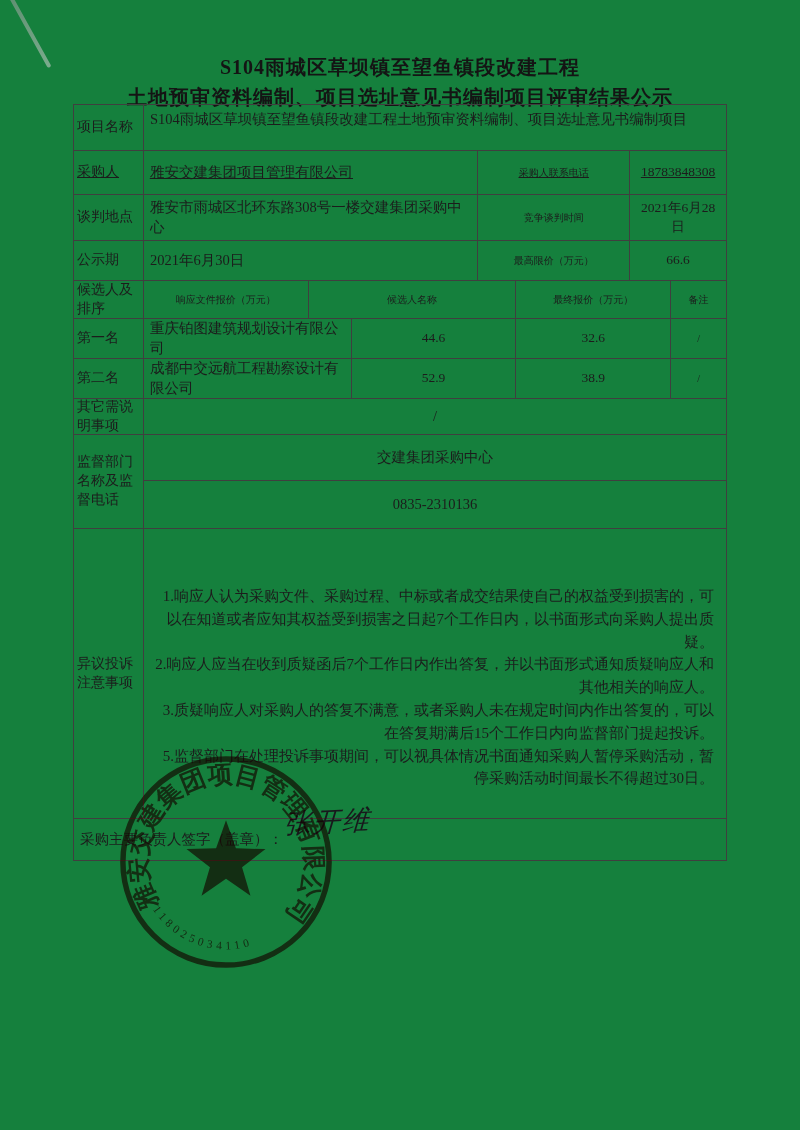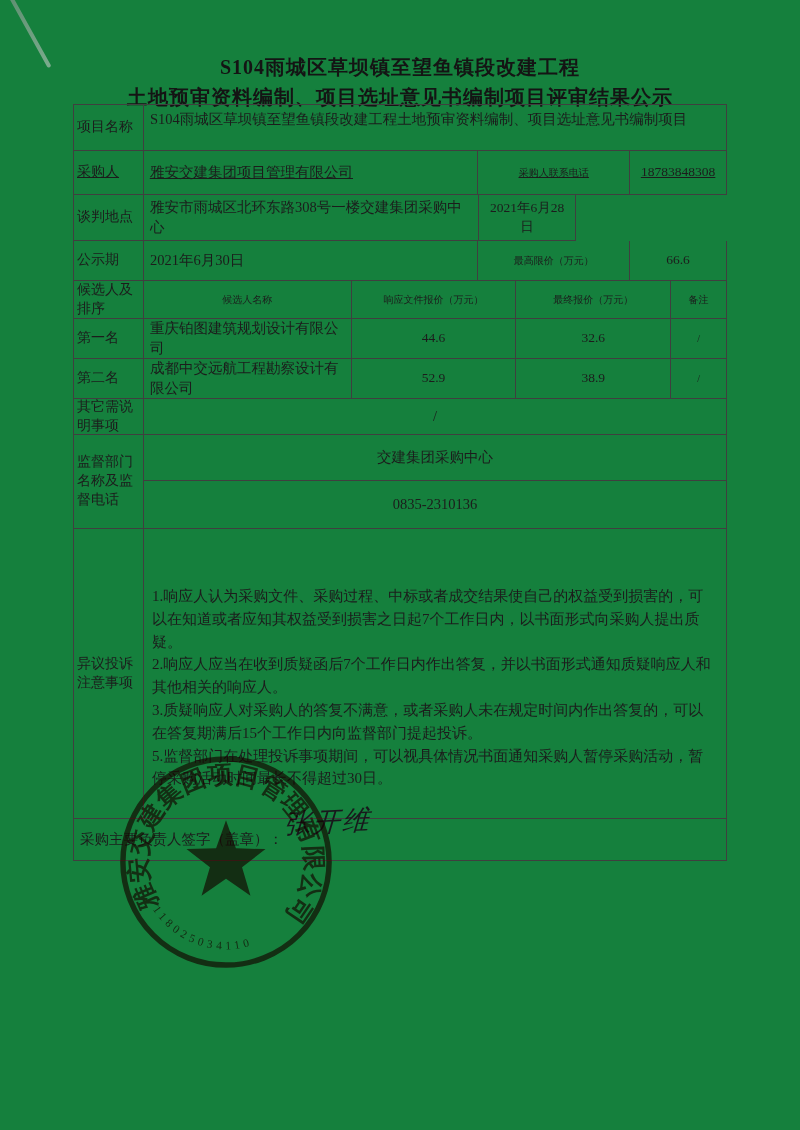--- a/index.html
+++ b/index.html
@@ -97,21 +97,21 @@
   .sub-b { height: 48px; }
 
   .objection-cell {
     width: 584px;
     box-sizing: border-box;
     border-right: 1.5px solid #3f3f3f;
     border-bottom: 1.5px solid #3f3f3f;
     padding: 56px 12px 8px 8px;
     font-size: 15px;
     line-height: 1.52;
-    text-align: left;
+    text-align: right;
   }
   .sig-row-cell {
     width: 654px;
     justify-content: flex-start;
     text-align: left;
     font-size: 14.5px;
   }
 
   .signature {
     position: absolute;
@@ -154,34 +154,35 @@
     <div class="row h-r2">
       <div class="cell lab h-r2">采购人</div>
       <div class="cell w-value h-r2 left v">雅安交建集团项目管理有限公司</div>
       <div class="cell w-label2 h-r2">采购人联系电话</div>
       <div class="cell w-value2 h-r2 sm">18783848308</div>
     </div>
 
     <div class="row h-r3">
       <div class="cell lab h-r3">谈判地点</div>
       <div class="cell w-value h-r3 left v">雅安市雨城区北环东路308号一楼交建集团采购中心</div>
+      <div class="cell w-label2 h-r3">竞争谈判时间</div>
       <div class="cell w-value2 h-r3 sm">2021年6月28日</div>
     </div>
 
     <div class="row h-r4">
       <div class="cell lab h-r4">公示期</div>
       <div class="cell w-value h-r4 left v">2021年6月30日</div>
       <div class="cell w-label2 h-r4">最高限价（万元）</div>
       <div class="cell w-value2 h-r4 sm">66.6</div>
     </div>
 
     <div class="row h-r5">
       <div class="cell lab h-r5">候选人及排序</div>
+      <div class="cell w-price h-r5 hdr-pad">响应文件报价（万元）</div>
       <div class="cell w-name h-r5">候选人名称</div>
-      <div class="cell w-price h-r5 hdr-pad">响应文件报价（万元）</div>
       <div class="cell w-final h-r5">最终报价（万元）</div>
       <div class="cell w-remark h-r5">备注</div>
     </div>
 
     <div class="row h-r6">
       <div class="cell lab h-r6">第一名</div>
       <div class="cell w-name h-r6 left v">重庆铂图建筑规划设计有限公司</div>
       <div class="cell w-price h-r6 sm">44.6</div>
       <div class="cell w-final h-r6 sm">32.6</div>
       <div class="cell w-remark h-r6">/</div>

